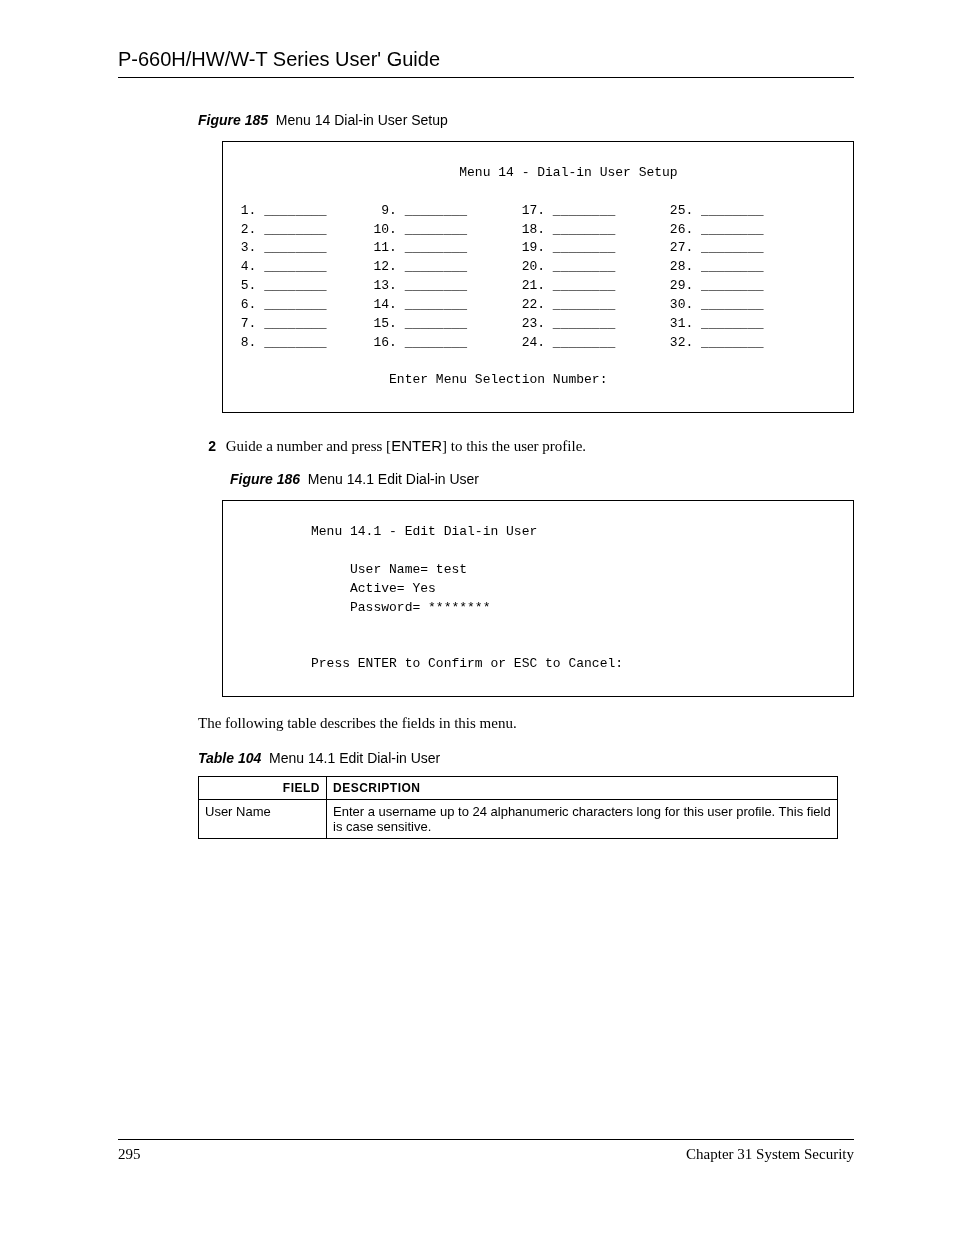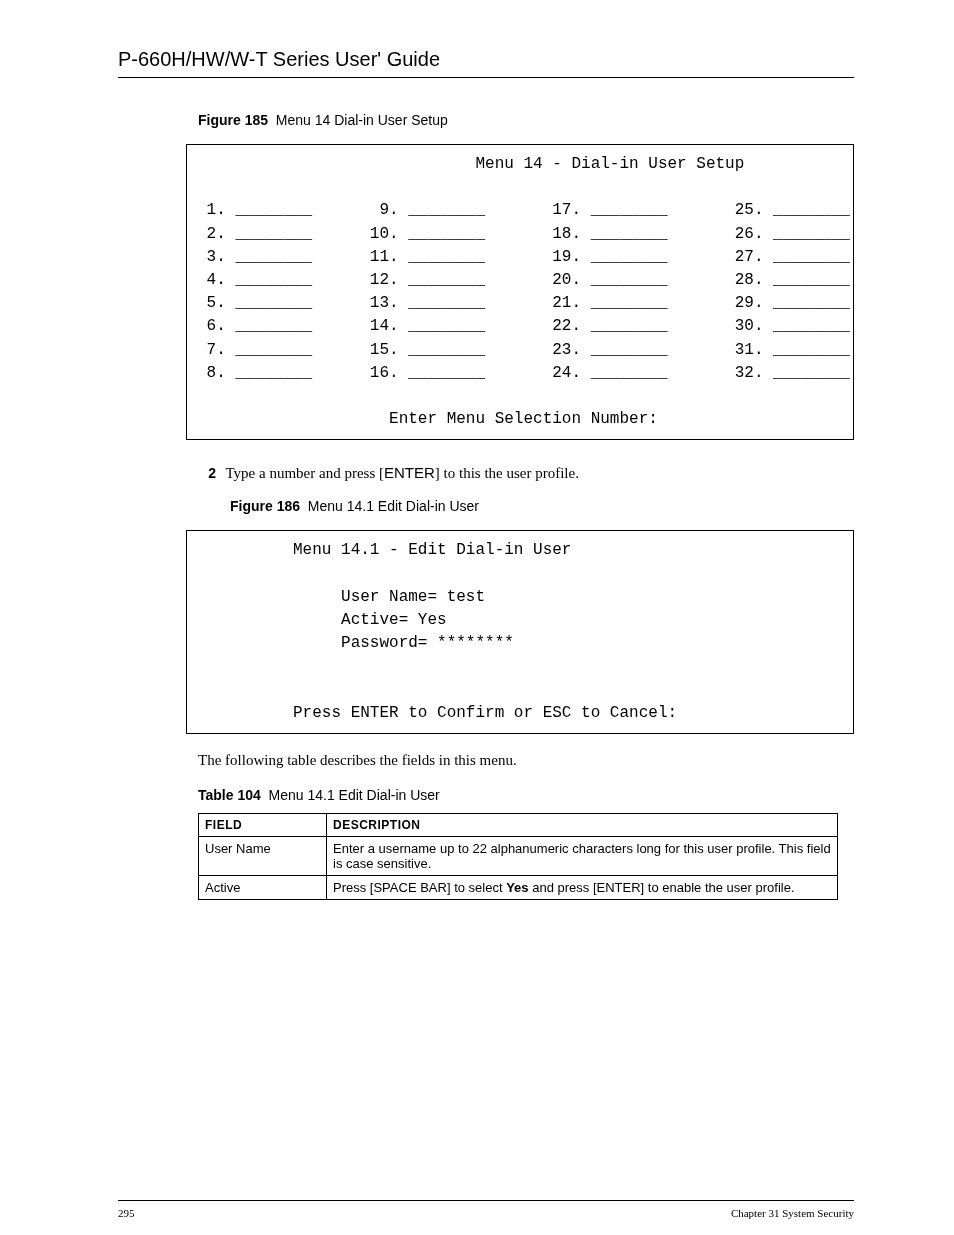--- a/index.html
+++ b/index.html
@@ -17,27 +17,27 @@
     font-size: 20px;
     padding-bottom: 6px;
     border-bottom: 1.5px solid #000;
     margin-bottom: 34px;
   }
   .caption {
     font-family: Arial, Helvetica, sans-serif;
     font-size: 14px;
     margin: 14px 0 10px 80px;
   }
-  .caption .bold { font-weight: bold; }
+  .caption .bold { font-weight: bold; font-style: italic; }
   .term-box {
-    margin-left: 68px;
+    margin-left: 104px;
     border: 1px solid #000;
-    padding: 8px 10px;
+    padding: 22px 10px;
     font-family: "Courier New", monospace;
-    font-size: 16px;
+    font-size: 13px;
     white-space: pre;
     line-height: 1.45;
     overflow: hidden;
   }
   .step {
     margin: 24px 0 16px 80px;
     font-family: "Times New Roman", serif;
   }
   .step .num {
     font-family: Arial, Helvetica, sans-serif;
@@ -70,21 +70,21 @@
     font-size: 12px;
   }
   .mono { font-family: "Courier New", monospace; }
   .footer {
     border-top: 1.5px solid #000;
     margin-top: 300px;
     padding-top: 6px;
     display: flex;
     justify-content: space-between;
     font-family: "Times New Roman", serif;
-    font-size: 11px;
+    font-size: 15px;
   }
 </style>
 </head>
 <body>
 
 <div class="running-header">P-660H/HW/W-T Series User' Guide</div>
 
 <div class="caption">
   <span class="bold">Figure 185</span>&nbsp;&nbsp;<span>Menu 14 Dial-in User Setup</span>
 </div>
@@ -97,21 +97,21 @@
  4. ________      12. ________       20. ________       28. ________
  5. ________      13. ________       21. ________       29. ________
  6. ________      14. ________       22. ________       30. ________
  7. ________      15. ________       23. ________       31. ________
  8. ________      16. ________       24. ________       32. ________
 
                     Enter Menu Selection Number:</pre>
 
 <div class="step">
   <span class="num">2</span>
-  <span>Type a number and press [</span><span style="font-family:Arial,Helvetica,sans-serif;">ENTER</span><span>] to this the user profile.</span>
+  <span>Guide a number and press [</span><span style="font-family:Arial,Helvetica,sans-serif;">ENTER</span><span>] to this the user profile.</span>
 </div>
 
 <div class="caption" style="margin-left:112px;">
   <span class="bold">Figure 186</span>&nbsp;&nbsp;<span>Menu 14.1 Edit Dial-in User</span>
 </div>
 
 <pre class="term-box" id="fig186box">          Menu 14.1 - Edit Dial-in User
 
                User Name= test
                Active= Yes
@@ -122,34 +122,28 @@
 
 <div class="body-p">The following table describes the fields in this menu.</div>
 
 <div class="caption">
   <span class="bold">Table 104</span>&nbsp;&nbsp;<span>Menu 14.1 Edit Dial-in User</span>
 </div>
 
 <table class="field-table">
   <thead>
     <tr>
-      <th style="width:115px;">FIELD</th>
+      <th style="width:115px;text-align:right;">FIELD</th>
       <th>DESCRIPTION</th>
     </tr>
   </thead>
   <tbody>
     <tr>
       <td>User Name</td>
-      <td>Enter a username up to 22 alphanumeric characters long for this user profile. This field is case sensitive.</td>
-    </tr>
-    <tr>
-      <td>Active</td>
-      <td>
-        <span>Press [SPACE BAR] to select </span><b>Yes</b><span> and press [ENTER] to enable the user profile.</span>
-      </td>
+      <td>Enter a username up to 24 alphanumeric characters long for this user profile. This field is case sensitive.</td>
     </tr>
   </tbody>
 </table>
 
 <div class="footer">
   <span>295</span>
   <span>Chapter 31 System Security</span>
 </div>
 
 </body></html>

